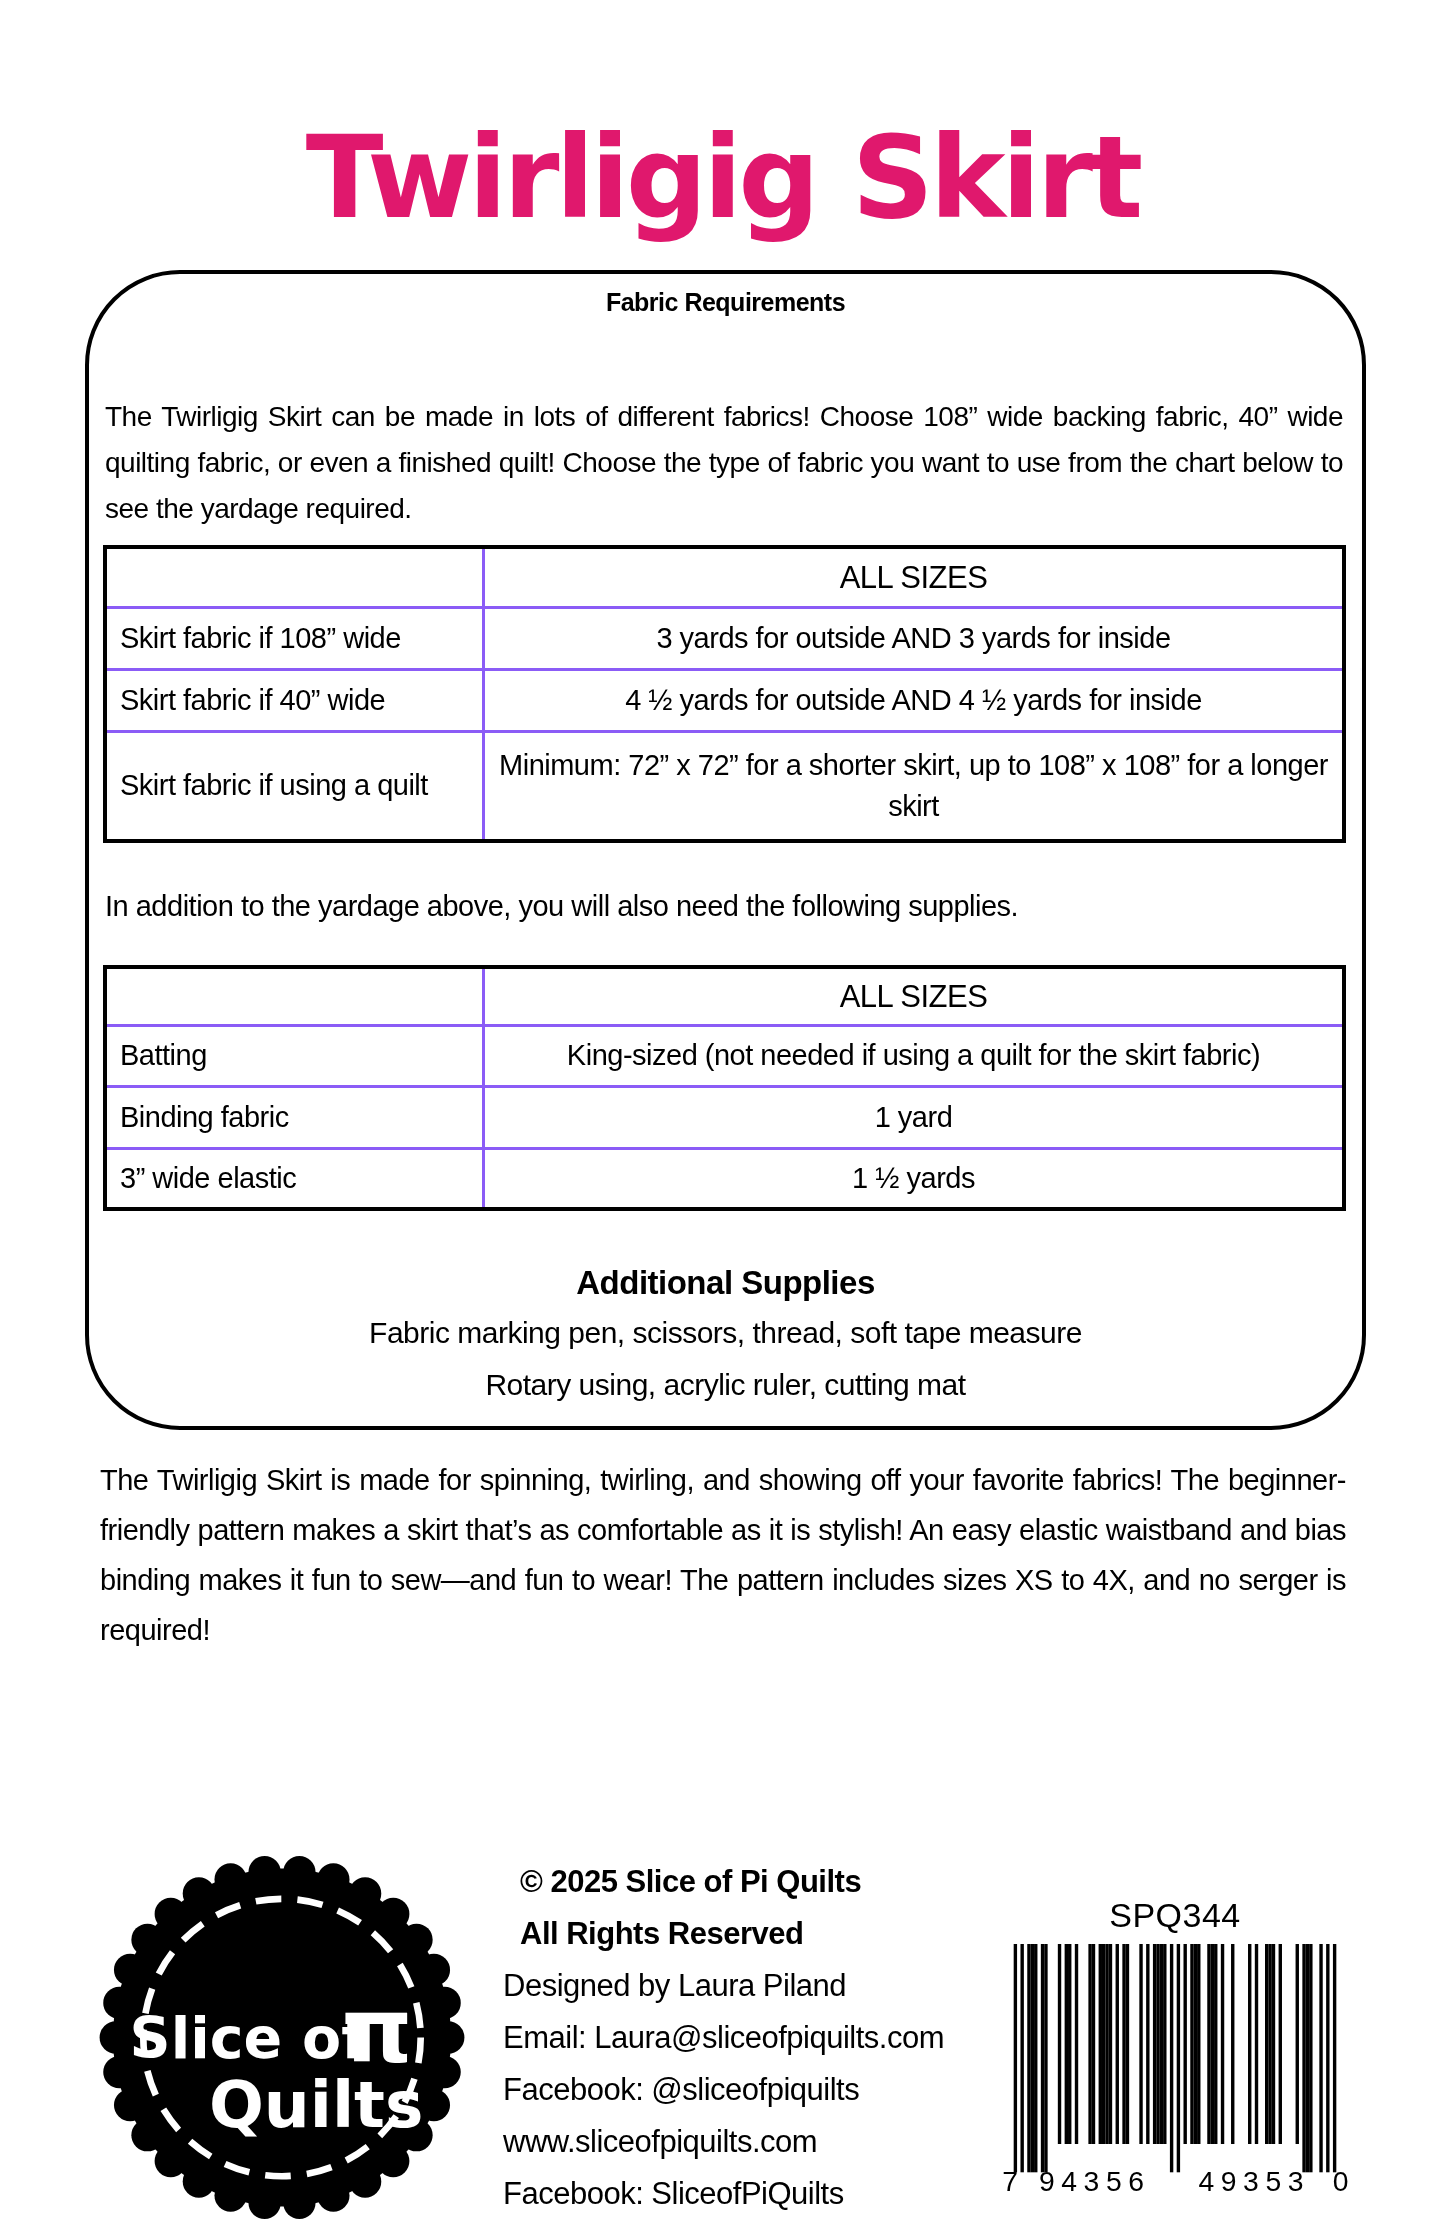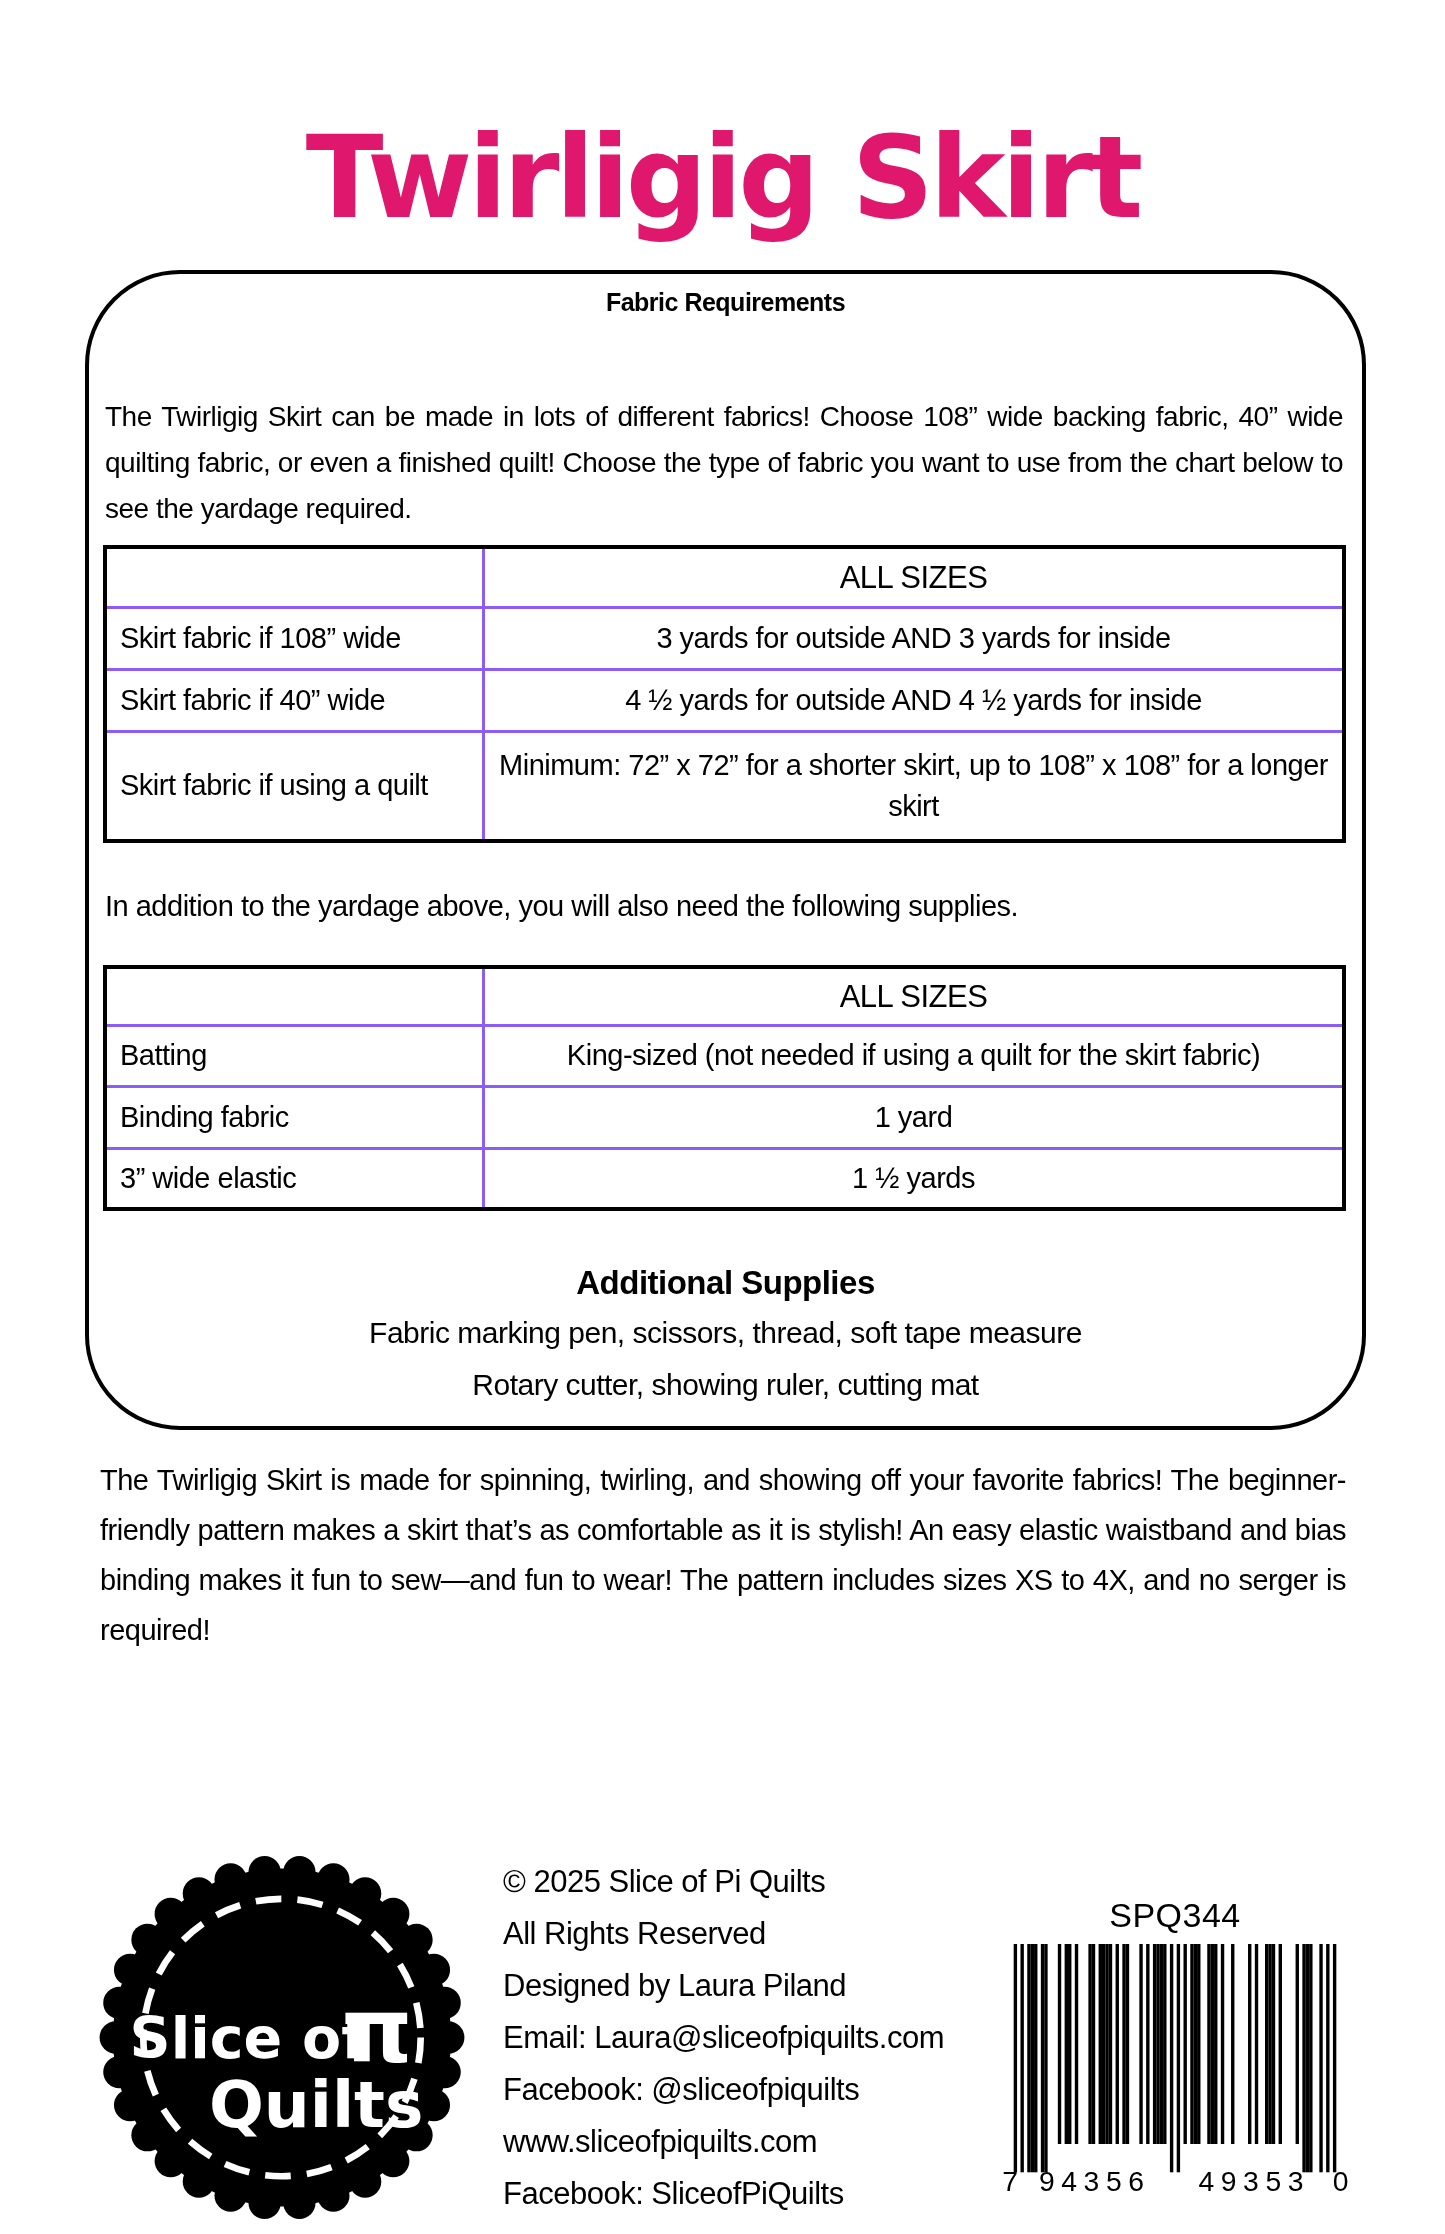--- a/index.html
+++ b/index.html
@@ -56,21 +56,21 @@
   .add-line1{top:1039px;}
   .add-line2{top:1091px;}
   .description{
     position:absolute;left:100px;top:1455px;width:1246px;margin:0;
     font-size:29px;line-height:50px;letter-spacing:-0.5px;text-align:justify;
   }
   .logo{position:absolute;left:92px;top:1845px;}
   .logo text{fill:#fff;font-family:"DejaVu Sans",sans-serif;font-weight:bold;}
   .contact{position:absolute;left:503px;top:1856px;}
   .contact div{font-size:31px;line-height:52px;letter-spacing:-0.5px;white-space:nowrap;}
-  .contact div.b{font-weight:normal;}
+  .contact div.b{font-weight:bold;margin-left:17px;}
   .sku{
     position:absolute;left:1000px;top:1896px;width:350px;
     text-align:center;font-size:34px;letter-spacing:0.5px;
   }
   .barcode{position:absolute;left:1000px;top:1944px;}
   .barcode rect{fill:#000;}
   .barcode text{fill:#000;font-family:"Liberation Sans",sans-serif;font-size:30px;}
 </style>
 </head>
 <body>
@@ -123,21 +123,21 @@
       </tr>
       <tr>
         <td class="c1">3” wide elastic</td>
         <td class="c2">1 ½ yards</td>
       </tr>
     </tbody>
       </table>
 
     <div class="add-heading">Additional Supplies</div>
     <div class="add-line1">Fabric marking pen, scissors, thread, soft tape measure</div>
-    <div class="add-line2">Rotary cutter, showing ruler, cutting mat</div>
+    <div class="add-line2">Rotary using, acrylic ruler, cutting mat</div>
   </div>
 
   <p class="description">The Twirligig Skirt is made for spinning, twirling, and showing off your favorite fabrics! The beginner-friendly pattern makes a skirt that’s as comfortable as it is stylish! An easy elastic waistband and bias binding makes it fun to sew—and fun to wear! The pattern includes sizes XS to 4X, and no serger is required!</p>
 
   <svg class="logo" width="380" height="385" viewBox="0 0 200 202" xmlns="http://www.w3.org/2000/svg">
     <g id="logo-scallops" fill="#000">
         <circle cx="187.50" cy="101.00" r="8.5"></circle>
         <circle cx="185.59" cy="119.19" r="8.5"></circle>
         <circle cx="179.94" cy="136.59" r="8.5"></circle>
         <circle cx="170.79" cy="152.43" r="8.5"></circle>

